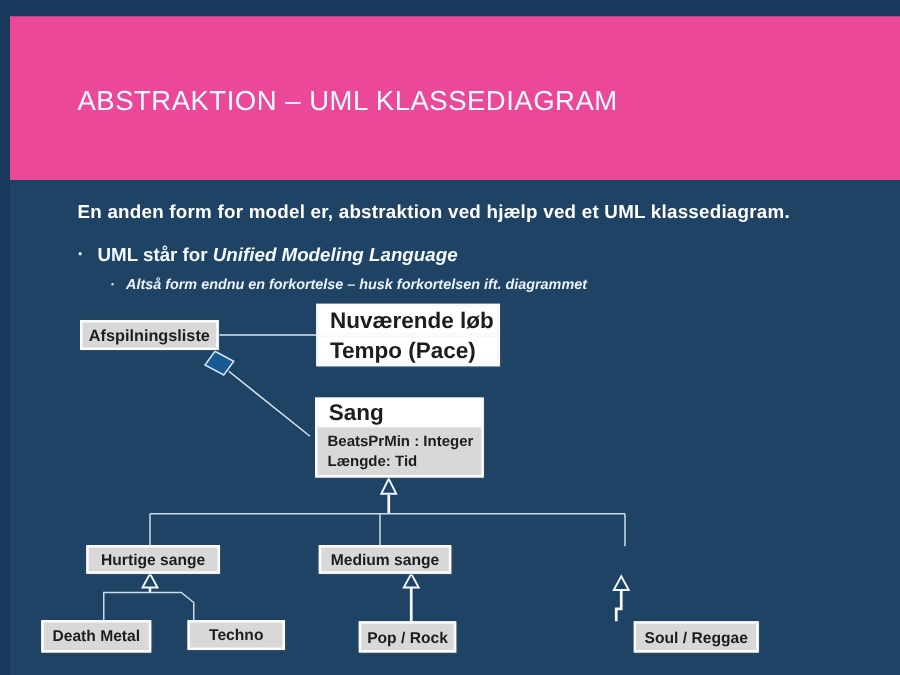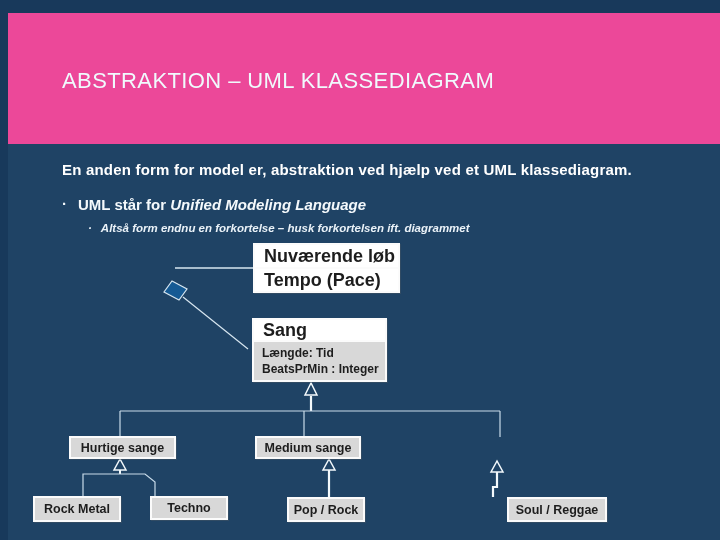--- a/index.html
+++ b/index.html
@@ -81,45 +81,48 @@
     <line x1="120" y1="470" x2="120" y2="474" stroke="#f3f9fc" stroke-width="2"></line>
     <path d="M83,497 L83,474 L145,474 L155,482 L155,496" fill="none" stroke="#c9dcea" stroke-width="1.2"></path>
 
     <polygon points="329,459 323,470 335,470" fill="#1f4365" stroke="#f3f9fc" stroke-width="1.5"></polygon>
     <line x1="329" y1="470" x2="329" y2="497" stroke="#f3f9fc" stroke-width="2.2"></line>
 
     <polygon points="497,461 491,472 503,472" fill="#1f4365" stroke="#f3f9fc" stroke-width="1.5"></polygon>
     <path d="M497,472 L497,487 L493,487 L493,497" fill="none" stroke="#f3f9fc" stroke-width="2.2"></path>
   </svg>
 
+  <div class="dbox nodebox" style="left:64px;top:256px;width:111px;height:24px;font-size:13px;">
+    <span>Afspilningsliste</span>
+  </div>
 
   <div class="dbox classbox" style="left:253px;top:243px;width:147px;height:50px;">
     <div class="class-row" style="height:22px;">Nuværende løb</div>
     <div class="class-divider"></div>
     <div class="class-row" style="height:22px;">Tempo (Pace)</div>
   </div>
 
   <div class="dbox classbox" style="left:252px;top:318px;width:135px;height:64px;">
     <div class="class-row" style="height:20px;">Sang</div>
     <div class="class-divider"></div>
     <div class="attr-multi">
+      <div>BeatsPrMin : Integer</div>
       <div>Længde: Tid</div>
-      <div>BeatsPrMin : Integer</div>
     </div>
   </div>
 
   <div class="dbox nodebox" style="left:69px;top:436px;width:107px;height:23px;">
     <span>Hurtige sange</span>
   </div>
   <div class="dbox nodebox" style="left:255px;top:436px;width:106px;height:23px;">
     <span>Medium sange</span>
   </div>
 
   <div class="dbox nodebox" style="left:33px;top:496px;width:88px;height:26px;">
-    <span>Rock Metal</span>
+    <span>Death Metal</span>
   </div>
   <div class="dbox nodebox" style="left:150px;top:496px;width:78px;height:24px;">
     <span>Techno</span>
   </div>
   <div class="dbox nodebox" style="left:287px;top:497px;width:78px;height:25px;">
     <span>Pop / Rock</span>
   </div>
   <div class="dbox nodebox" style="left:467px;top:497px;width:100px;height:25px;margin-left:40px;">
     <span>Soul / Reggae</span>
   </div>

